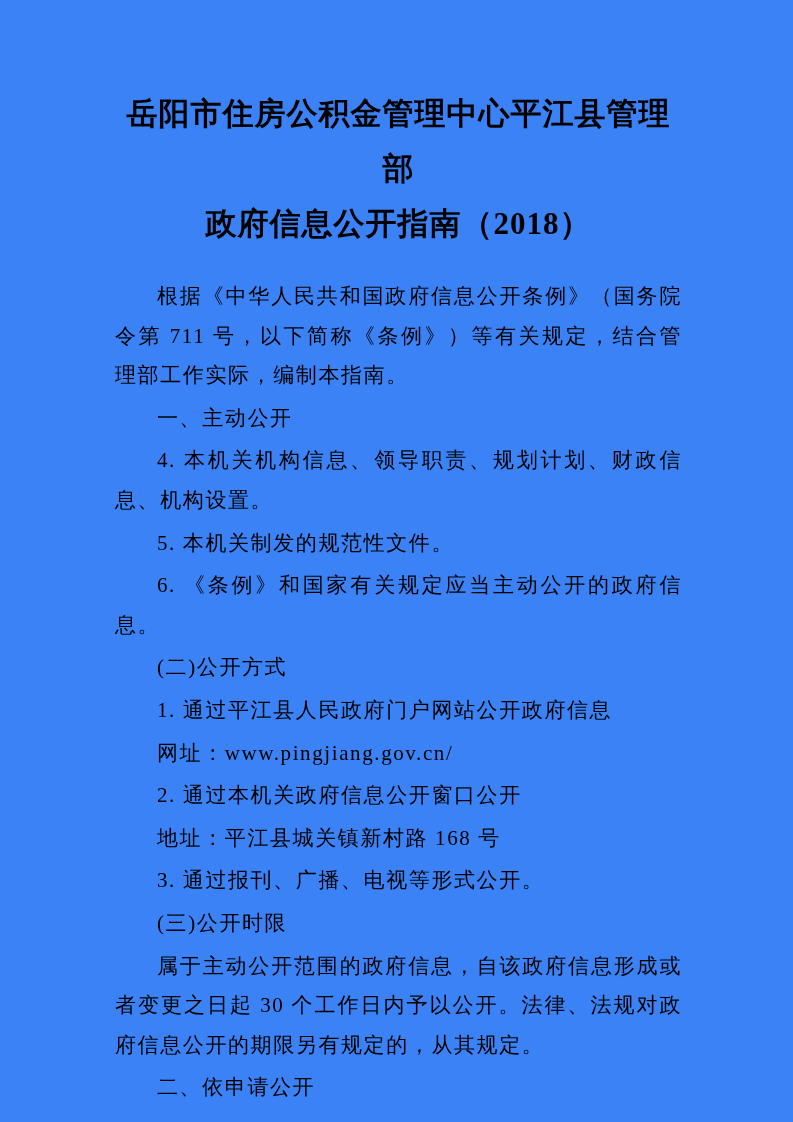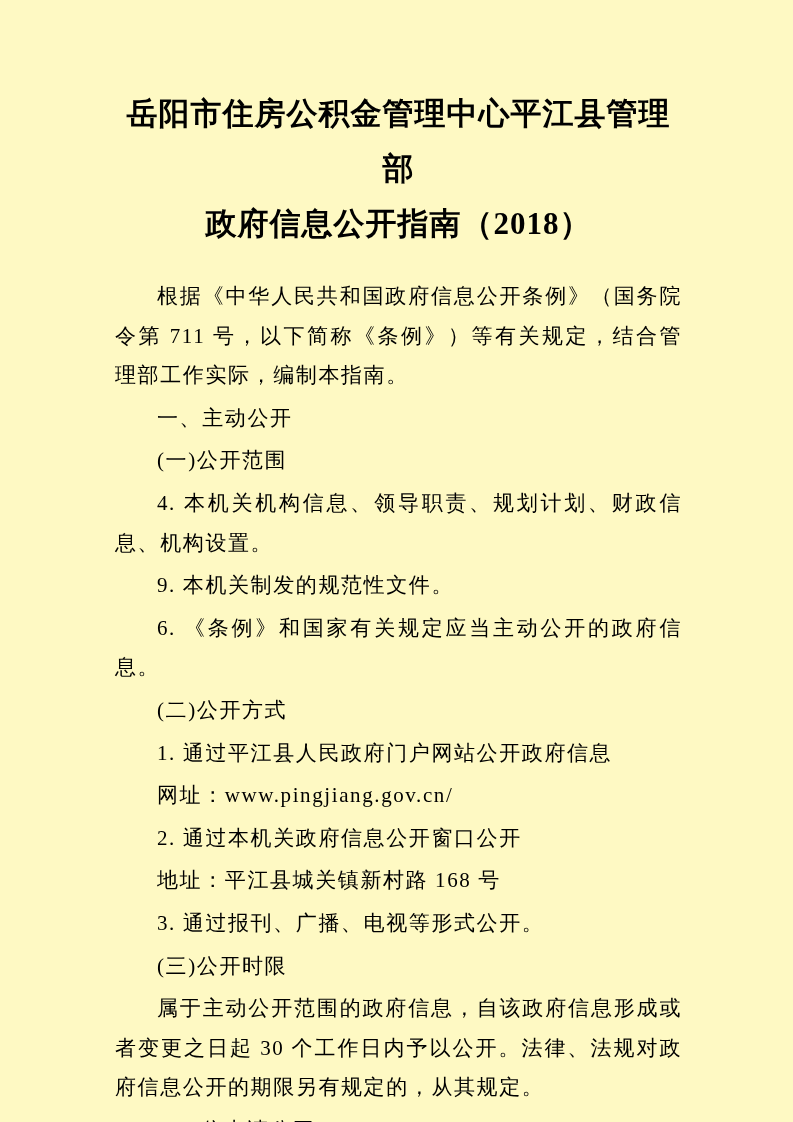--- a/index.html
+++ b/index.html
@@ -4,21 +4,21 @@
 <style>
   html, body {
     margin: 0;
     padding: 0;
     background: #ffffff;
   }
   .page {
     position: relative;
     width: 793px;
     height: 1122px;
-    background: #fef9c3;
+    background: #3b82f6;
     overflow: hidden;
     font-family: "Liberation Serif", "DejaVu Serif", serif;
     color: #000000;
   }
   .content {
     padding-left: 112px;
     padding-right: 108px;
   }
   .doc-title {
     margin: 86px 0 0 0;
@@ -50,23 +50,22 @@
 
 <div class="page">
   <div class="content">
     <h1 class="doc-title">
       <span class="title-line">岳阳市住房公积金管理中心平江县管理部</span>
       <span class="title-line">政府信息公开指南（2018）</span>
     </h1>
     <div class="body-text">
       <p>根据《中华人民共和国政府信息公开条例》（国务院令第 711 号，以下简称《条例》）等有关规定，结合管理部工作实际，编制本指南。</p>
       <p>一、主动公开</p>
-      <p>(一)公开范围</p>
       <p>4. 本机关机构信息、领导职责、规划计划、财政信息、机构设置。</p>
-      <p>9. 本机关制发的规范性文件。</p>
+      <p>5. 本机关制发的规范性文件。</p>
       <p>6. 《条例》和国家有关规定应当主动公开的政府信息。</p>
       <p>(二)公开方式</p>
       <p>1. 通过平江县人民政府门户网站公开政府信息</p>
       <p>网址：www.pingjiang.gov.cn/</p>
       <p>2. 通过本机关政府信息公开窗口公开</p>
       <p>地址：平江县城关镇新村路 168 号</p>
       <p>3. 通过报刊、广播、电视等形式公开。</p>
       <p>(三)公开时限</p>
       <p>属于主动公开范围的政府信息，自该政府信息形成或者变更之日起 30 个工作日内予以公开。法律、法规对政府信息公开的期限另有规定的，从其规定。</p>
       <p>二、依申请公开</p>

